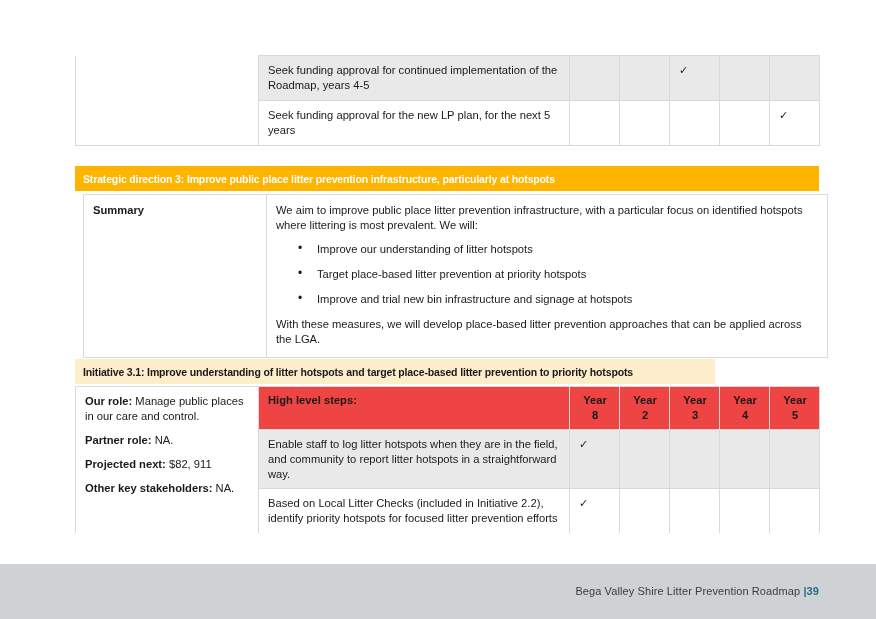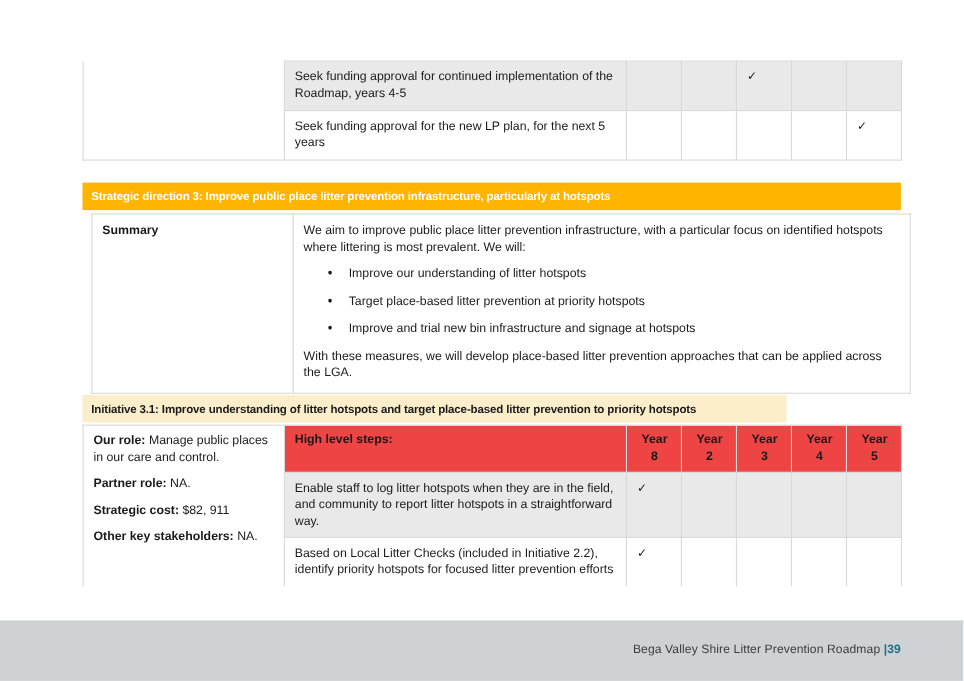--- a/index.html
+++ b/index.html
@@ -235,21 +235,21 @@
         <col class="c-yr">
         <col class="c-yr">
         <col class="c-yr">
         <col class="c-yr">
     </colgroup>
     <tbody>
       <tr>
         <td class="rolecell" rowspan="3">
           <p><b>Our role:</b><span> Manage public places in our care and control.</span></p>
           <p><b>Partner role:</b><span> NA.</span></p>
-          <p><b>Strategic cost:</b><span> $82, 911</span></p>
+          <p><b>Projected next:</b><span> $82, 911</span></p>
           <p><b>Other key stakeholders:</b><span> NA.</span></p>
         </td>
         <th>High level steps:</th>
         <th class="yr">Year 8</th>
         <th class="yr">Year 2</th>
         <th class="yr">Year 3</th>
         <th class="yr">Year 4</th>
         <th class="yr">Year 5</th>
       </tr>
       <tr>

